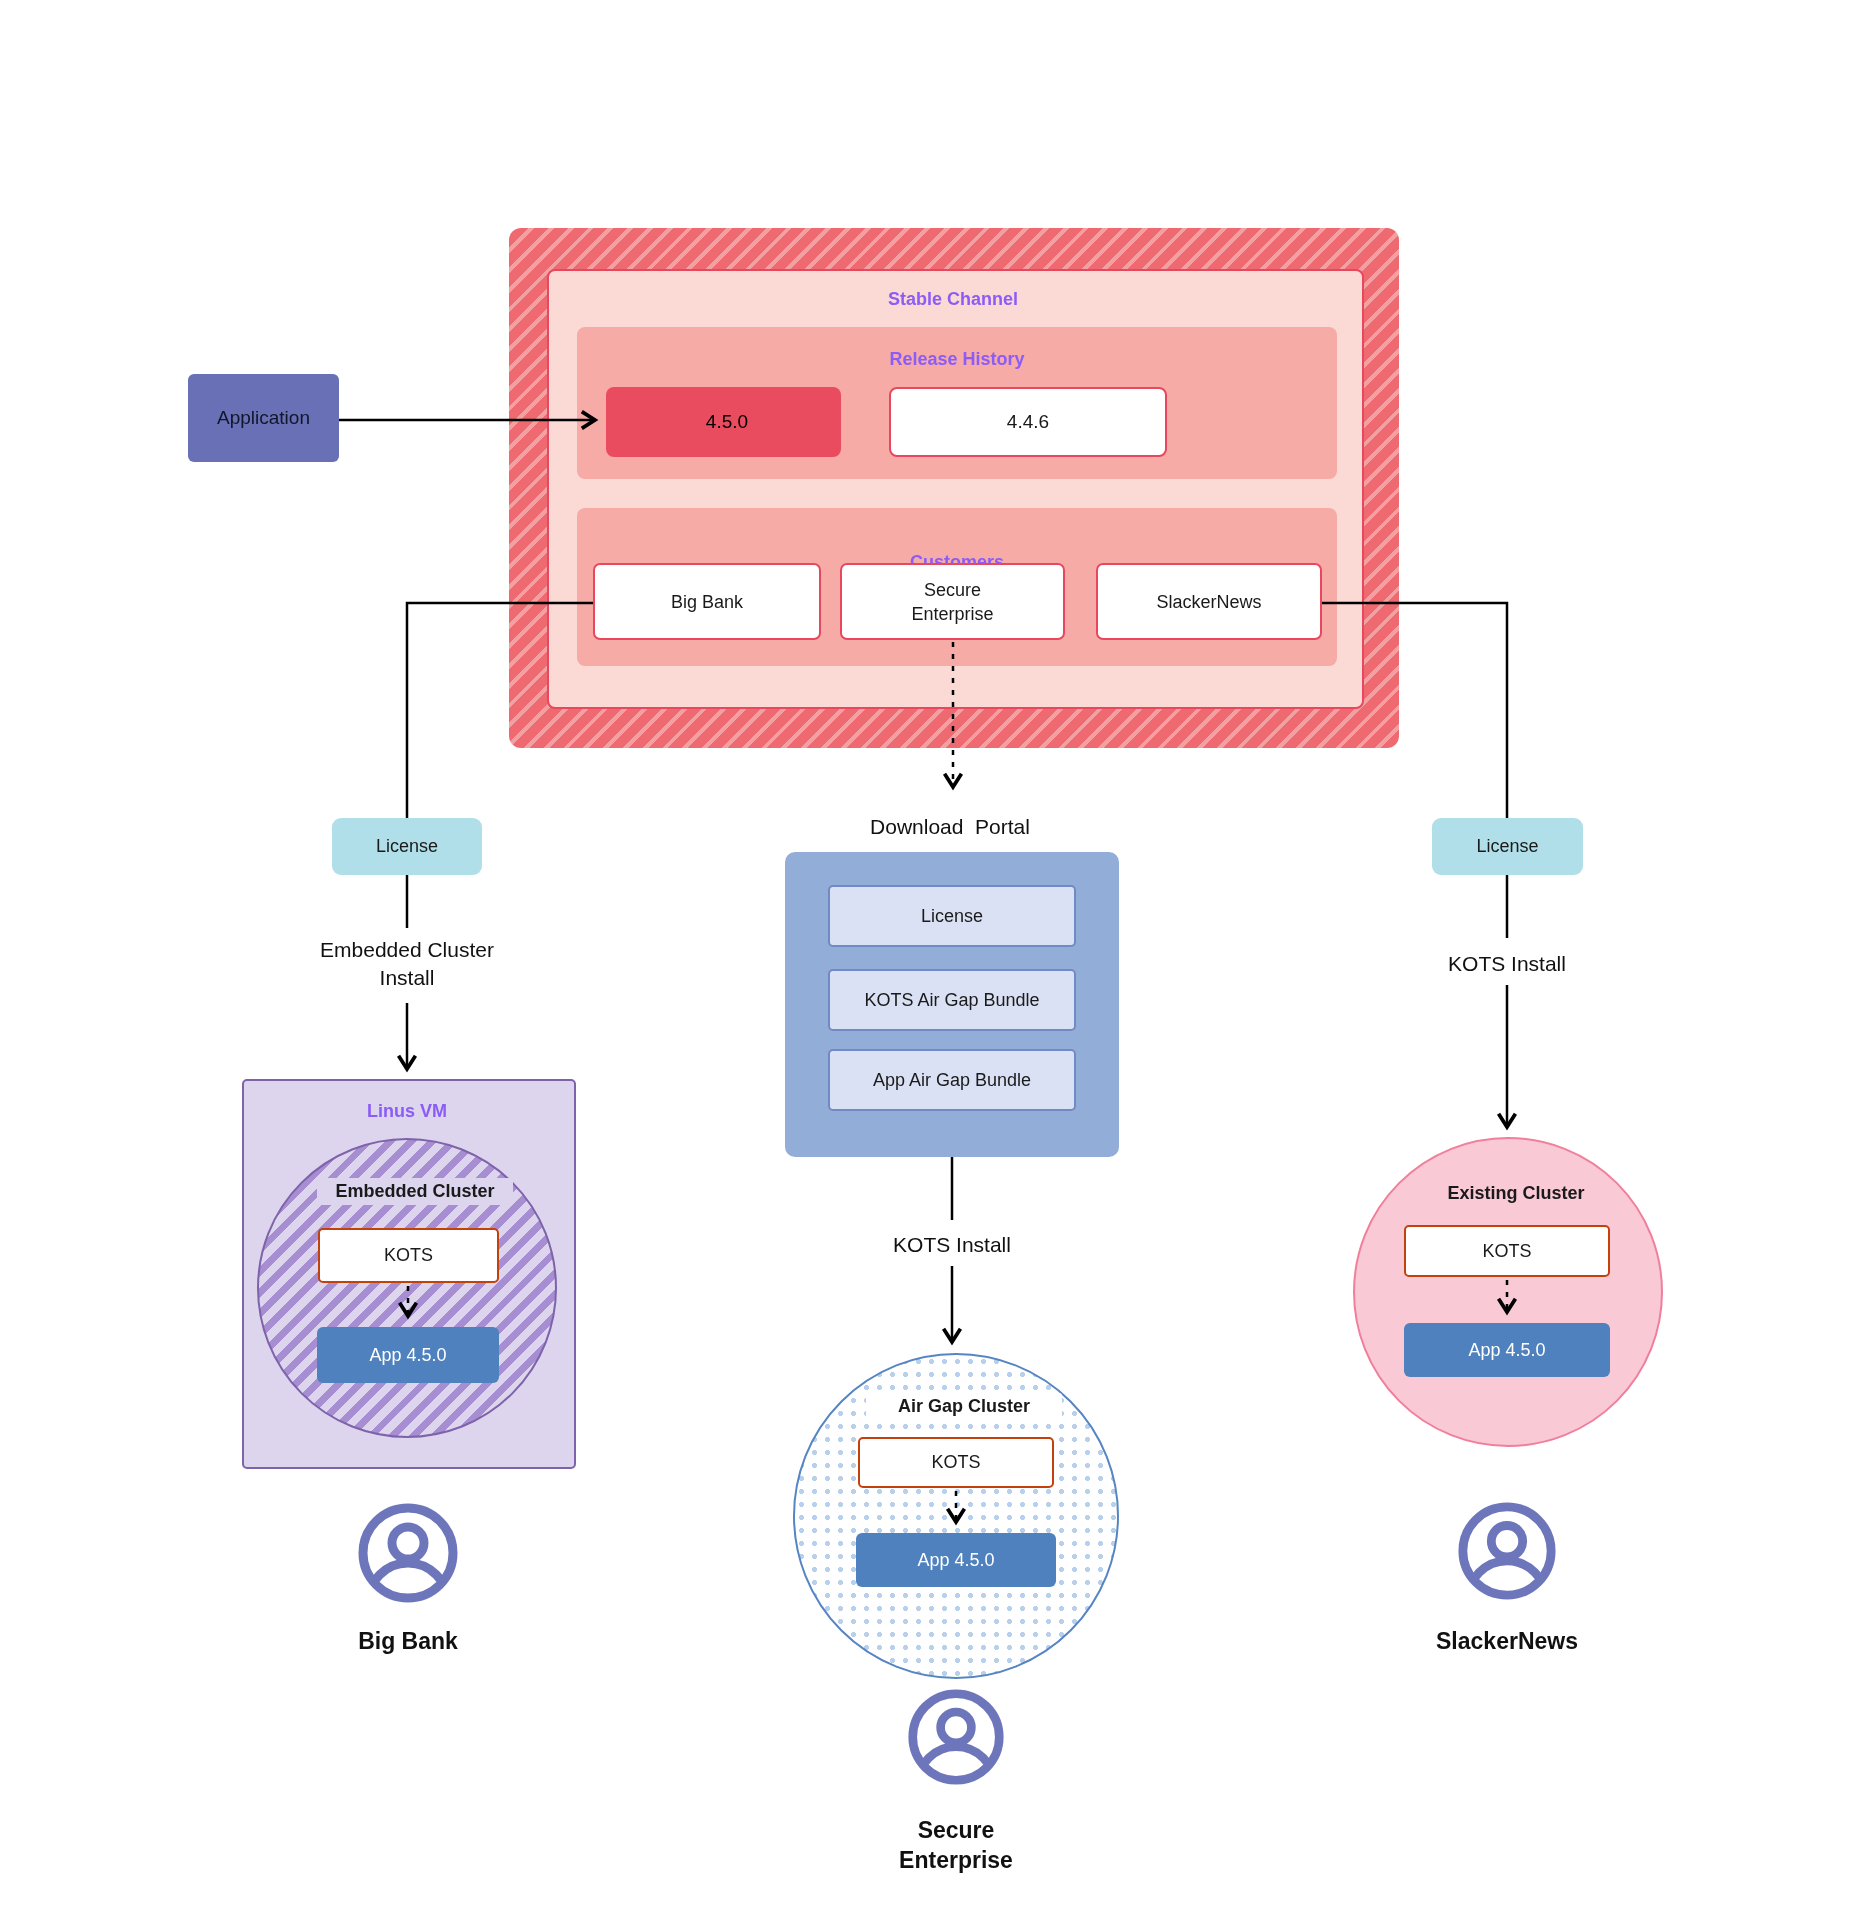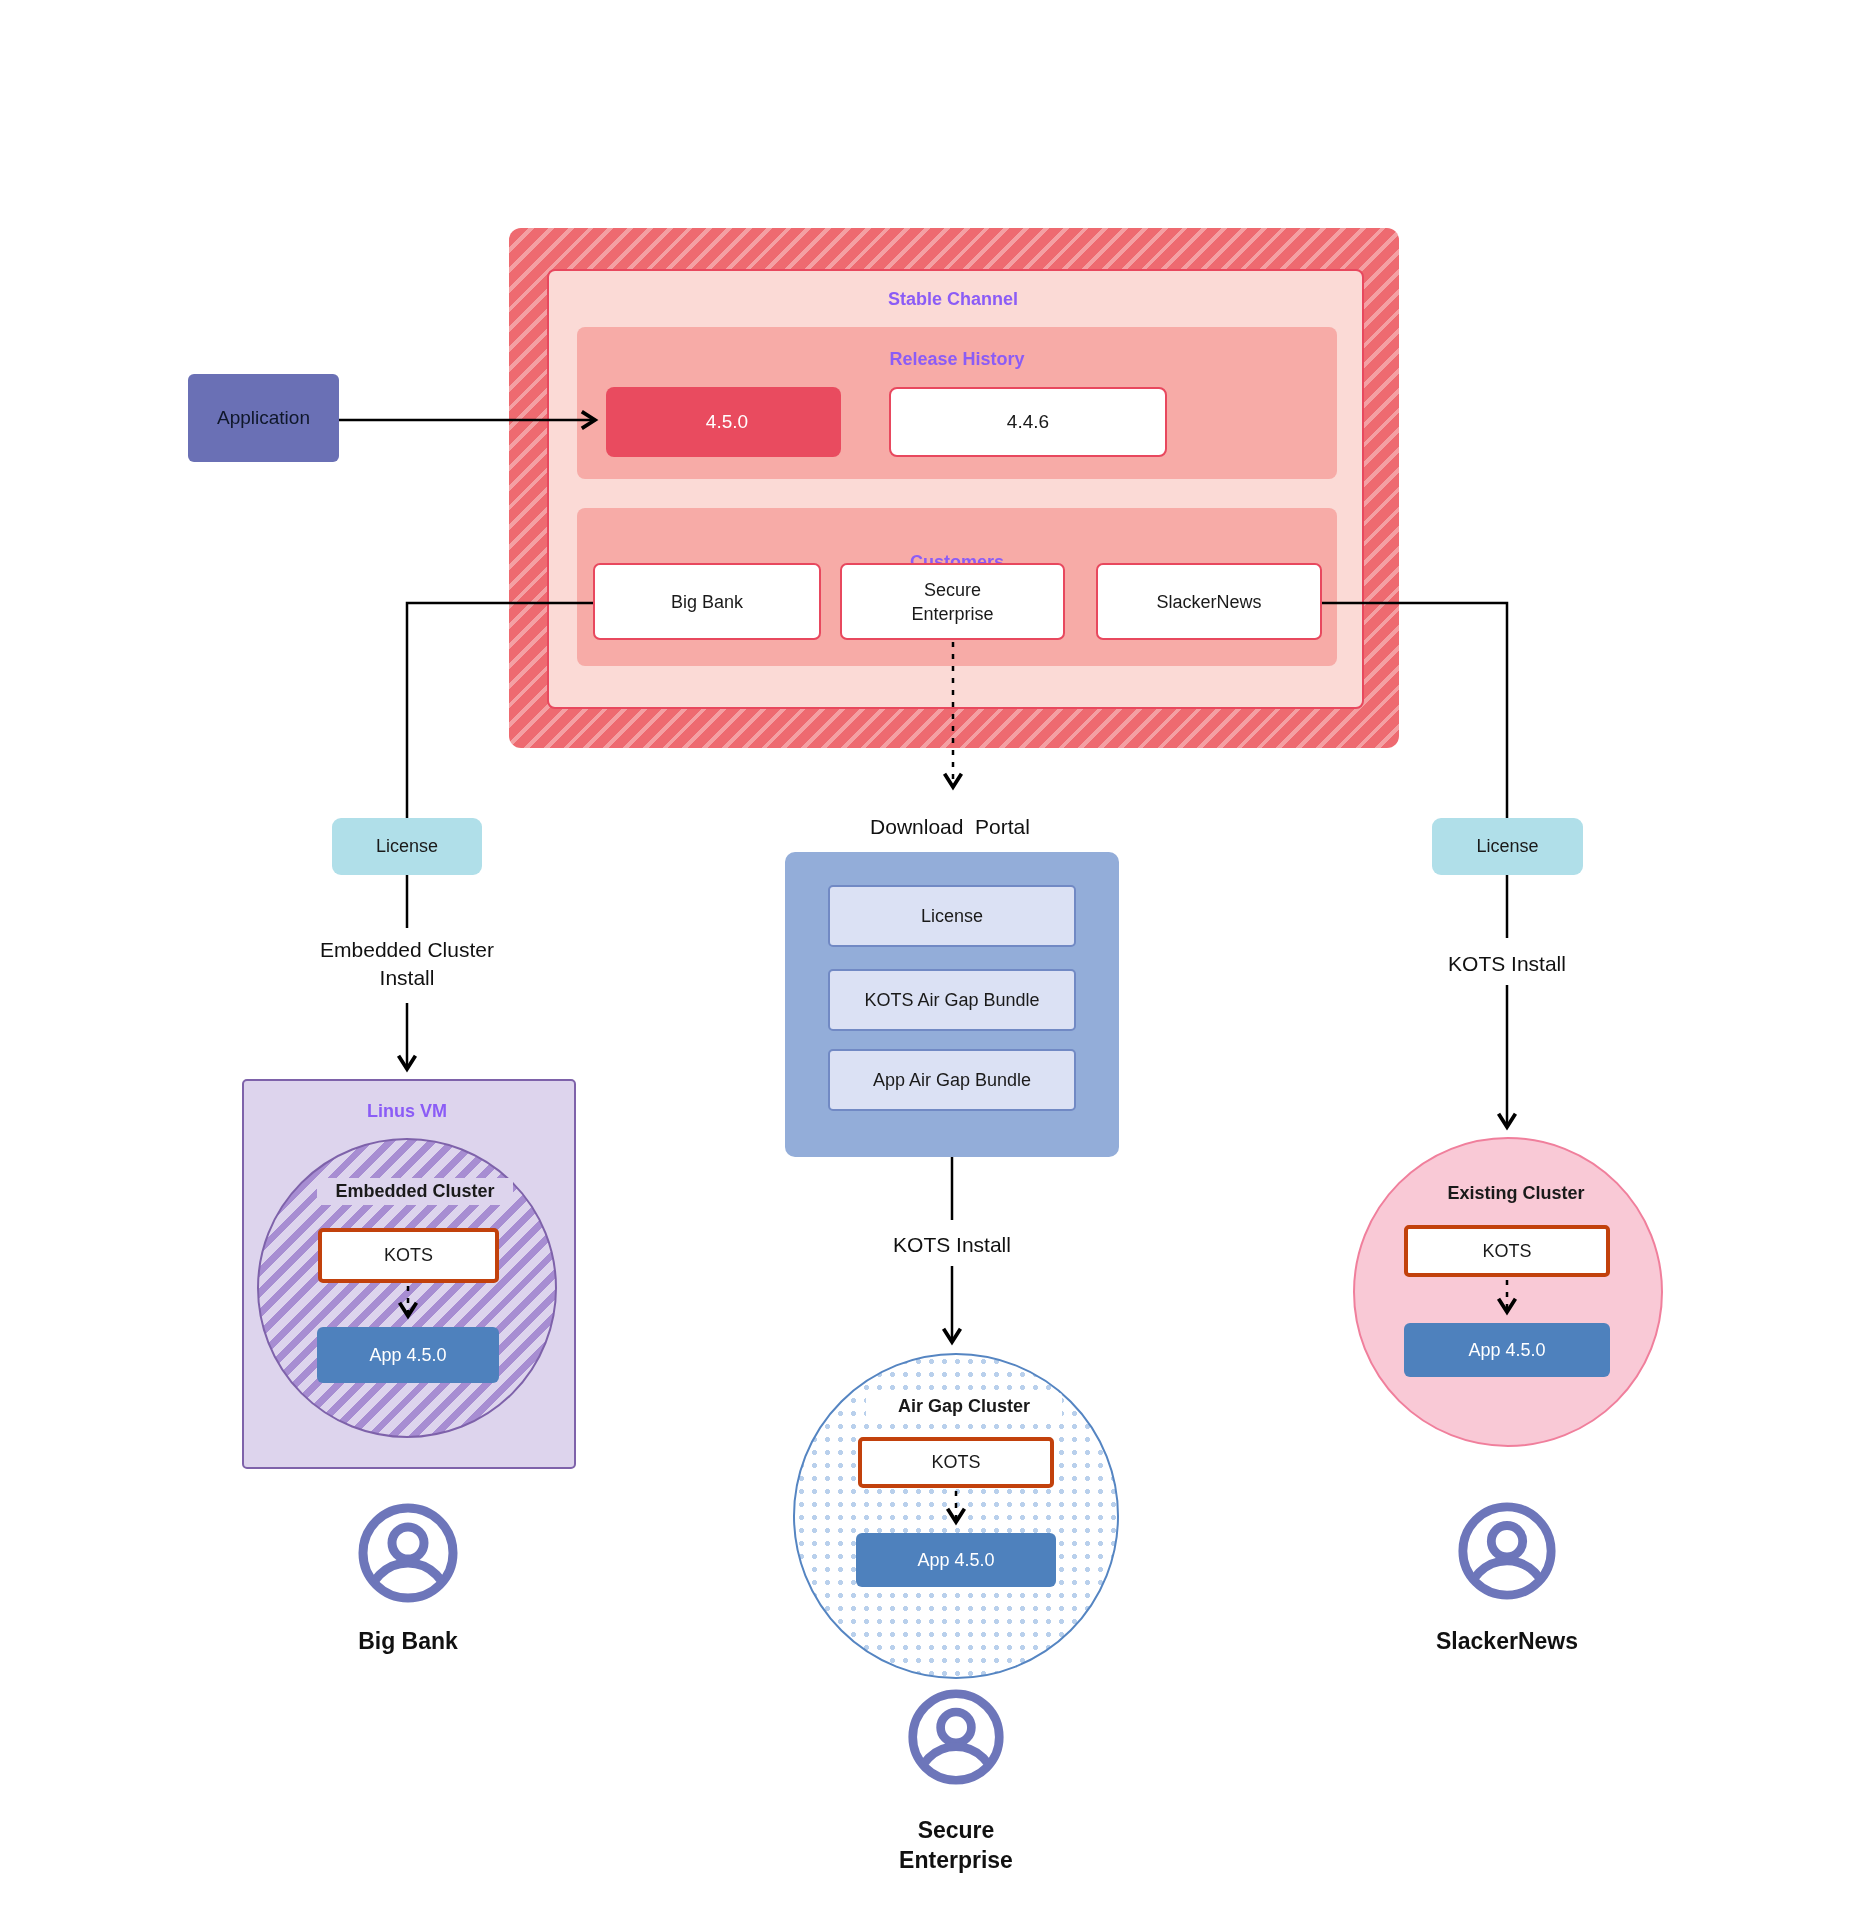--- a/index.html
+++ b/index.html
@@ -13,37 +13,37 @@
   .title{font-size:25px;font-weight:600;color:#111;}
 
   
   .hatch-red{
     background:repeating-linear-gradient(135deg,#f4a0a3 0 4px,#ee6a70 4px 14px);
     border-radius:12px;
   }
   .stable-box{background:#fbdad6;border:2px solid #e8485e;border-radius:8px;}
   .salmon-box{background:#f7aba7;border-radius:8px;}
   .sec-label{font-size:18px;font-weight:600;color:#8b5cf6;}
-  .rel-current{background:#e94b5f;border-radius:8px;color:#ffffff;font-size:19px;padding-left:7px;}
+  .rel-current{background:#e94b5f;border-radius:8px;color:#000000;font-size:19px;padding-left:7px;}
   .rel-old{background:#ffffff;border:2px solid #e8485e;border-radius:8px;font-size:19px;}
   .cust-box{background:#ffffff;border:2px solid #e8485e;border-radius:7px;font-size:18px;white-space:pre-line;text-align:center;line-height:24px;}
 
   .app-box{background:#6a70b5;border-radius:6px;color:#0f172a;font-size:19px;}
   .teal-box{background:#b0dfe9;border-radius:9px;font-size:18px;}
 
   .flow-label{font-size:21px;font-weight:500;color:#111;}
   .pre-line{white-space:pre-line;line-height:28px;}
 
   .linus-box{background:#ddd4ed;border:2px solid #7e62aa;border-radius:5px;}
   .hatch-purple{
     background:repeating-linear-gradient(135deg,#a78dd2 0 7px,#ddd4ed 7px 15px);
     border:2px solid #7e62aa;border-radius:50%;
   }
   .cluster-label{font-size:18px;font-weight:600;padding:3px 8px;border-radius:3px;}
-  .kots-box{background:#ffffff;border:4px solid #c2410c;border-radius:5px;font-size:18px;}
+  .kots-box{background:#ffffff;border:2px solid #c2410c;border-radius:5px;font-size:18px;}
   .blue-app{background:#4e81bd;border-radius:6px;color:#ffffff;font-size:18px;}
 
   .dp-box{background:#93add9;border-radius:10px;}
   .dp-item{background:#dbe1f4;border:2px solid #7189c4;border-radius:5px;font-size:18px;}
 
   .dot-circle{
     background-color:#ffffff;
     background-image:radial-gradient(#b9d0ec 2.4px,transparent 2.7px);
     background-size:13px 13px;
     border:2px solid #5585c2;border-radius:50%;

